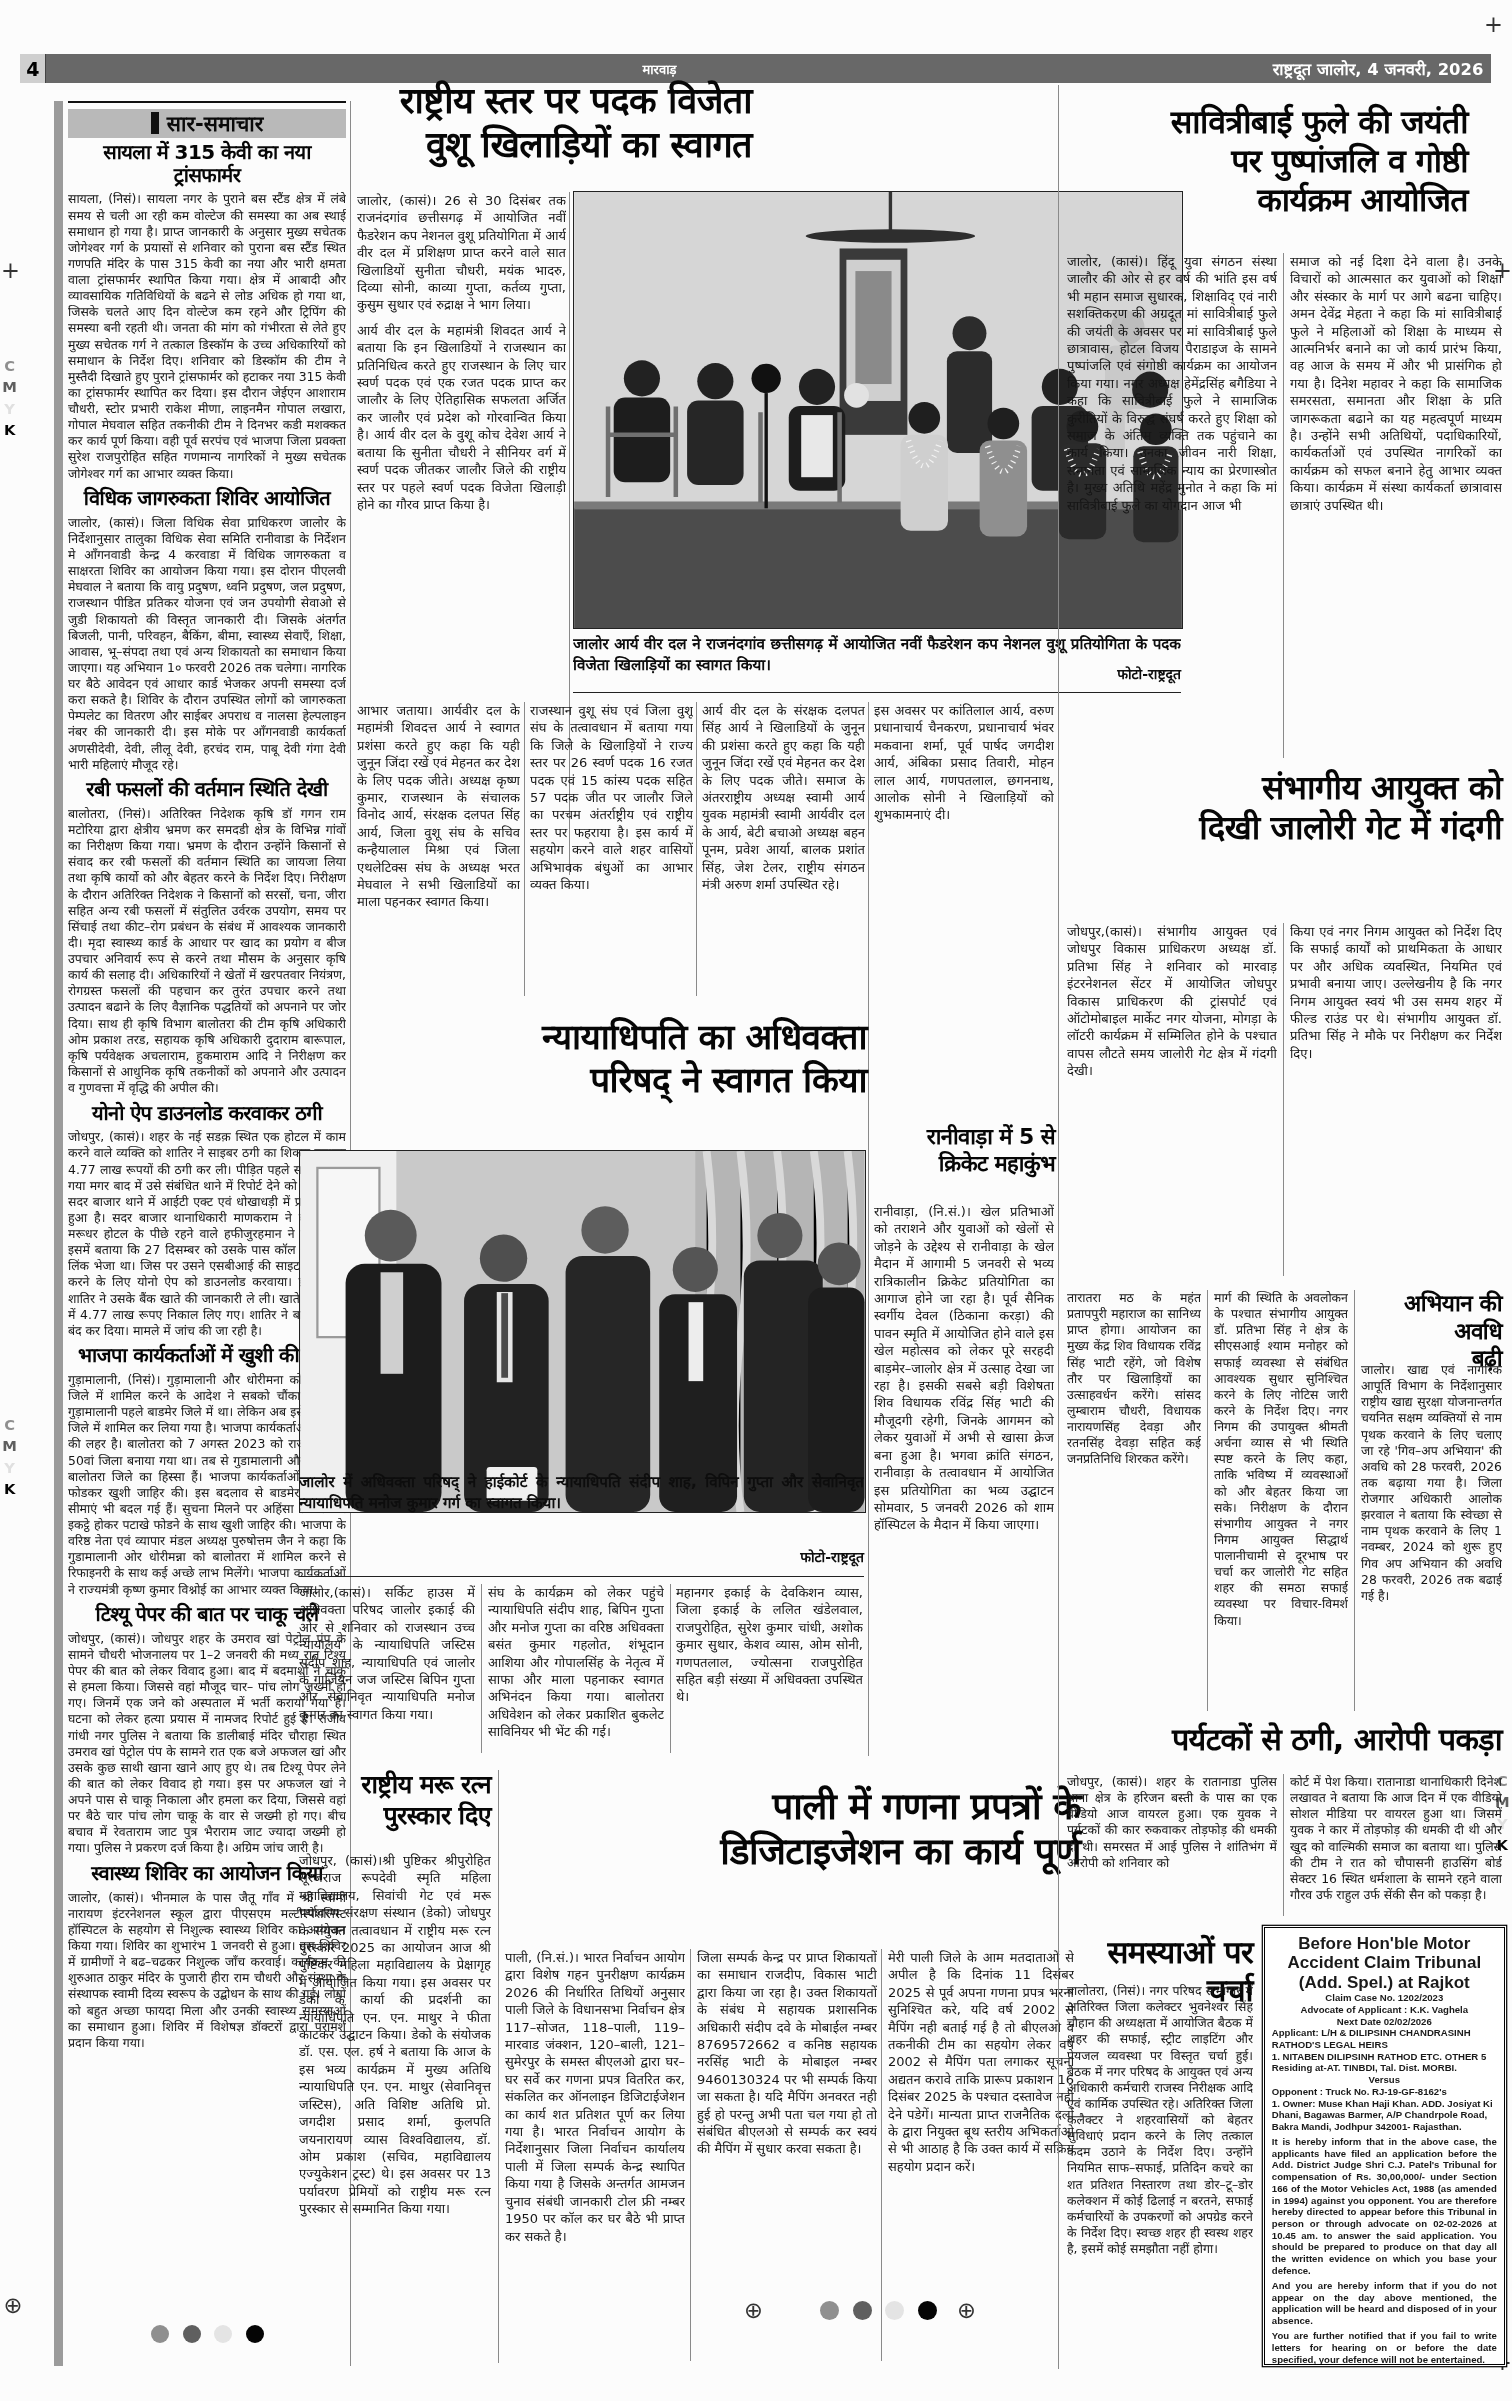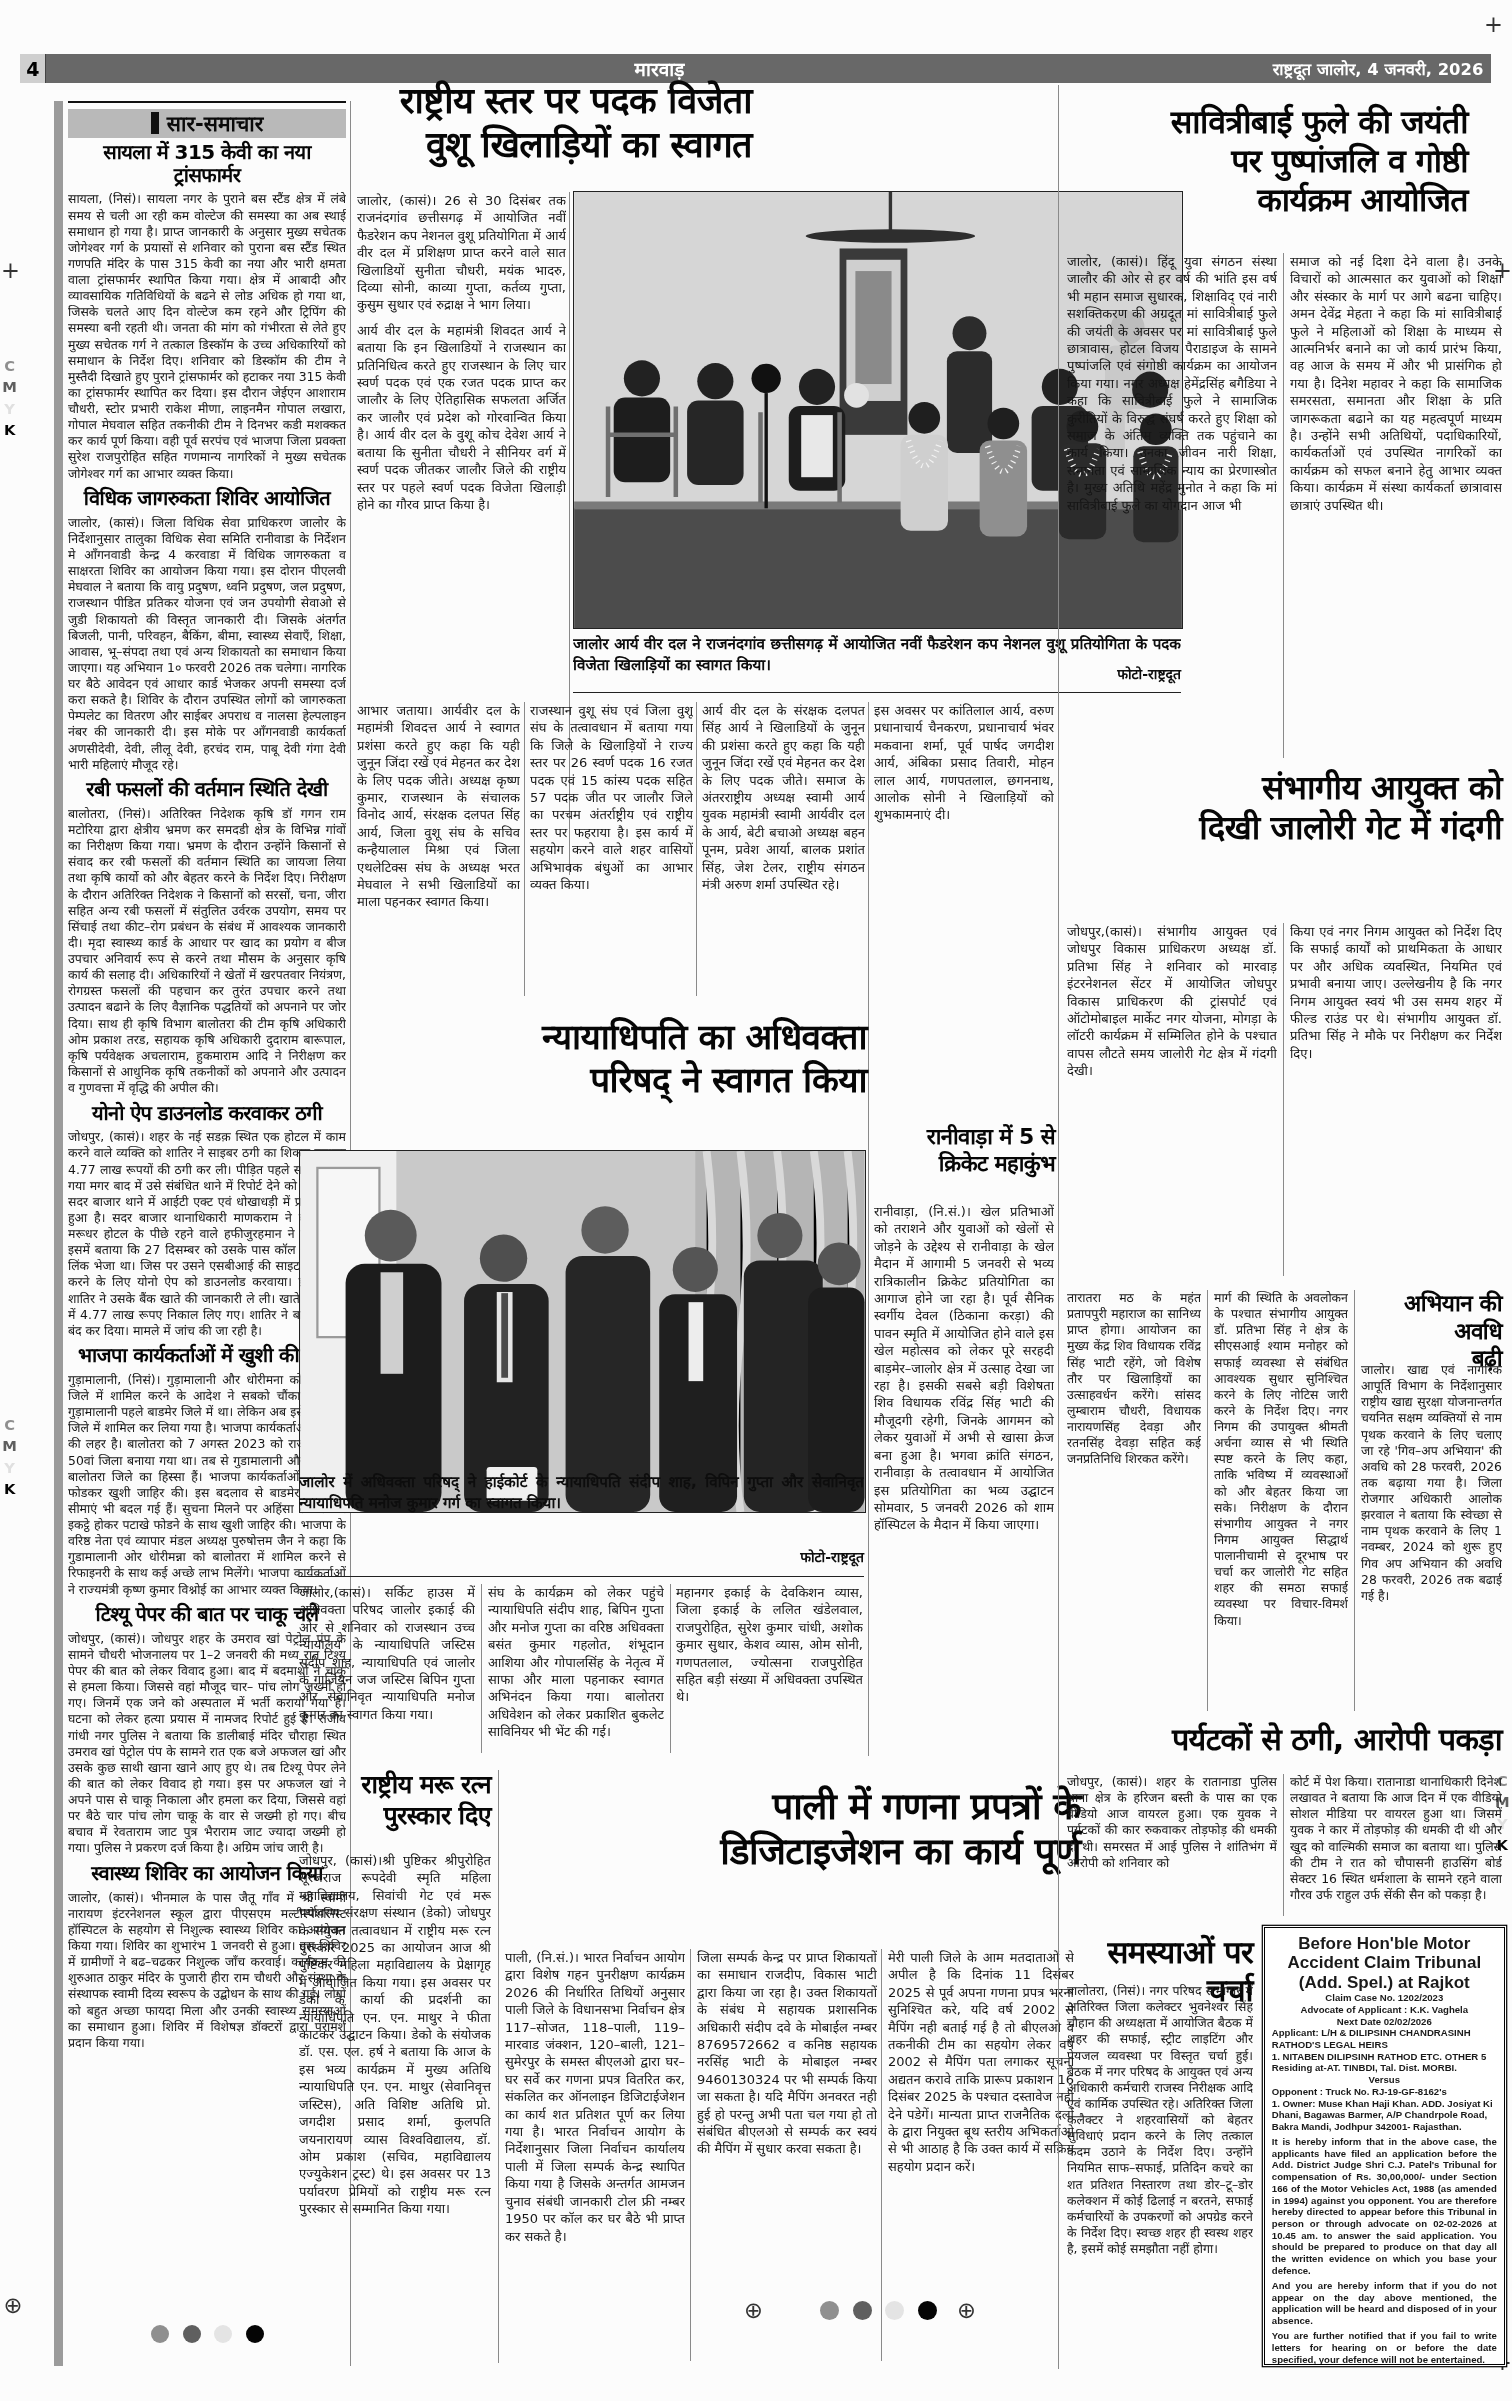--- a/index.html
+++ b/index.html
@@ -3,21 +3,21 @@
 <meta charset="utf-8">
 <style>
   html,body{margin:0;padding:0;background:#e8e8e8;}
   #page{position:relative;width:1512px;height:2401px;background:#fcfcfc;
         font-family:"DejaVu Sans",sans-serif;color:#101010;overflow:hidden;}
   .abs{position:absolute;}
   
   .hdr-bar{background:#686868;color:#fff;display:flex;align-items:center;}
   .hdr-num{background:#cfcfcf;color:#000;font-weight:bold;font-size:19px;
            display:flex;align-items:center;justify-content:center;border-right:1.1px solid #444;}
-  .hdr-mid{flex:1;text-align:center;font-weight:bold;font-size:19px;}
+  .hdr-mid{flex:1;text-align:center;font-weight:bold;font-size:13px;}
   .hdr-right{font-weight:bold;font-size:16.4px;padding-right:8px;}
   
   .vrule{background:#8a8a8a;width:1.1px;}
   .hrule{background:#222;height:1.1px;}
   .grayband{background:#9b9b9b;}
   
   .kicker{background:#b9b9b9;color:#0a0a0a;font-weight:bold;font-size:21px;
           display:flex;align-items:center;justify-content:center;gap:8px;}
   .kicker .bar{display:inline-block;width:8px;height:22.6px;background:#111;}
   .headline{font-weight:bold;color:#060606;text-align:right;line-height:1.22;letter-spacing:-0.6px;}

